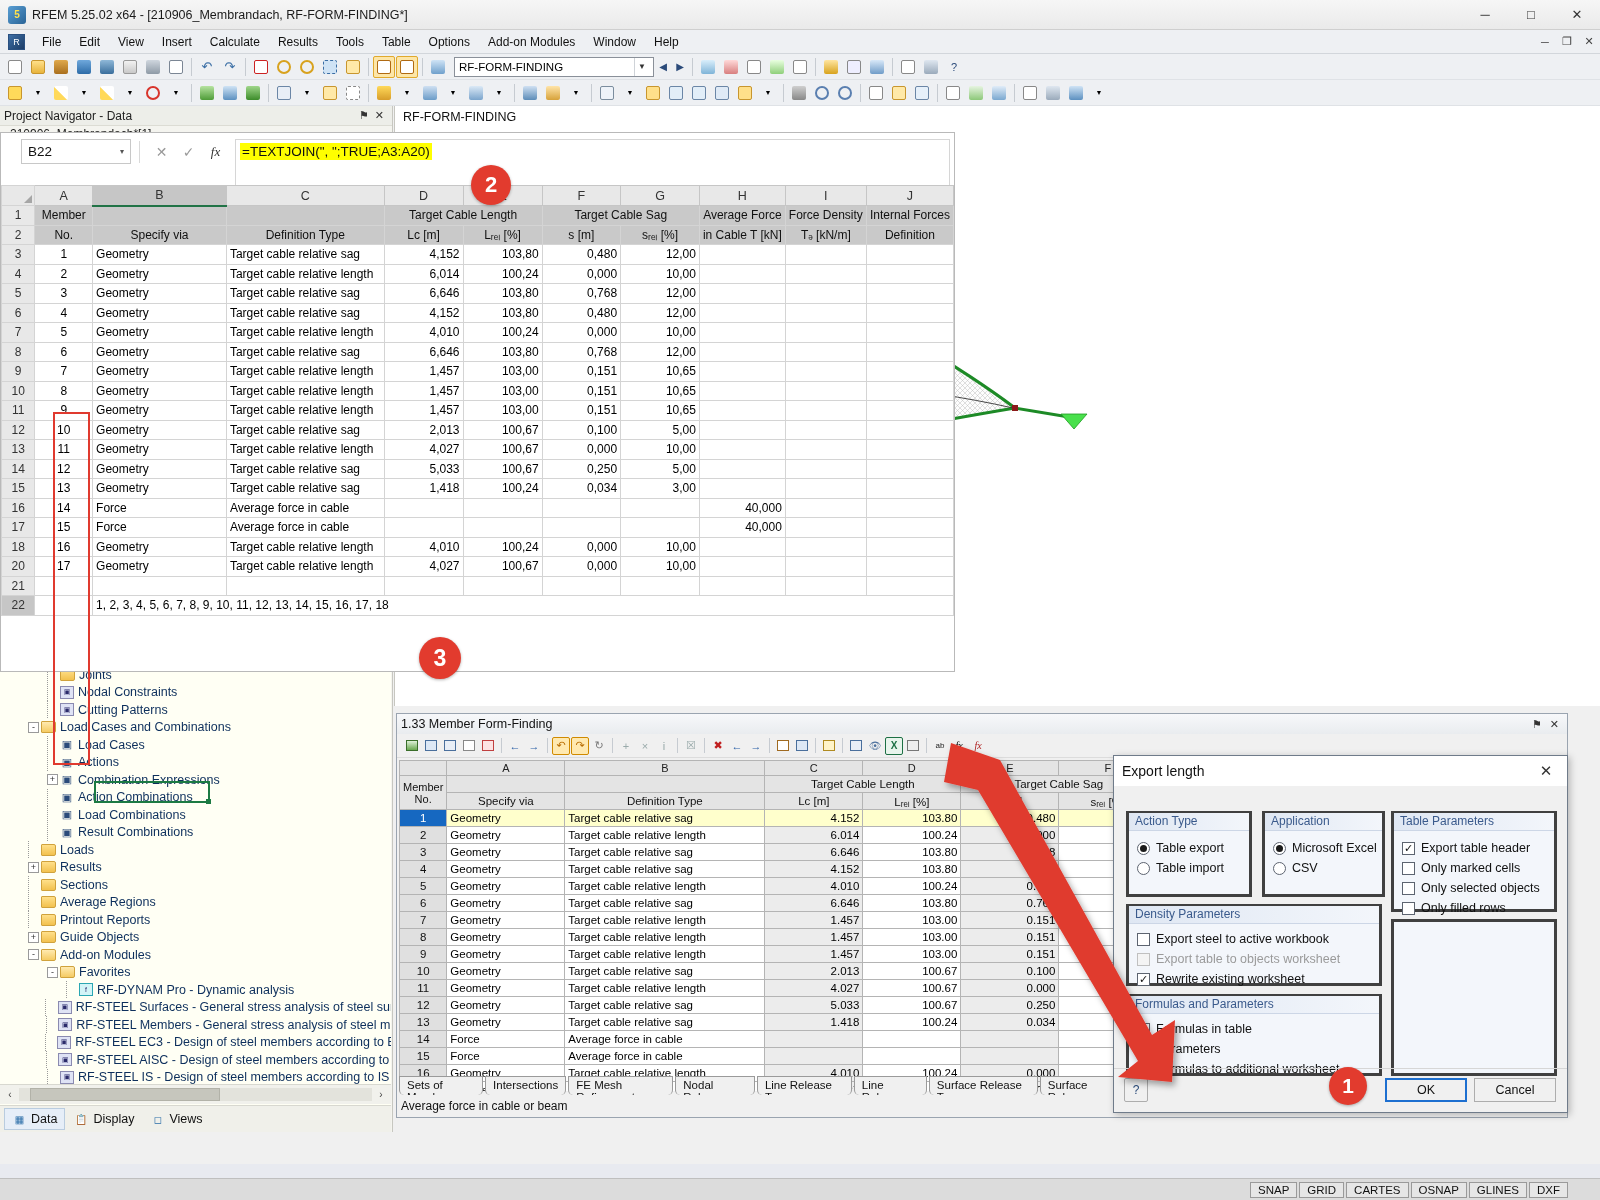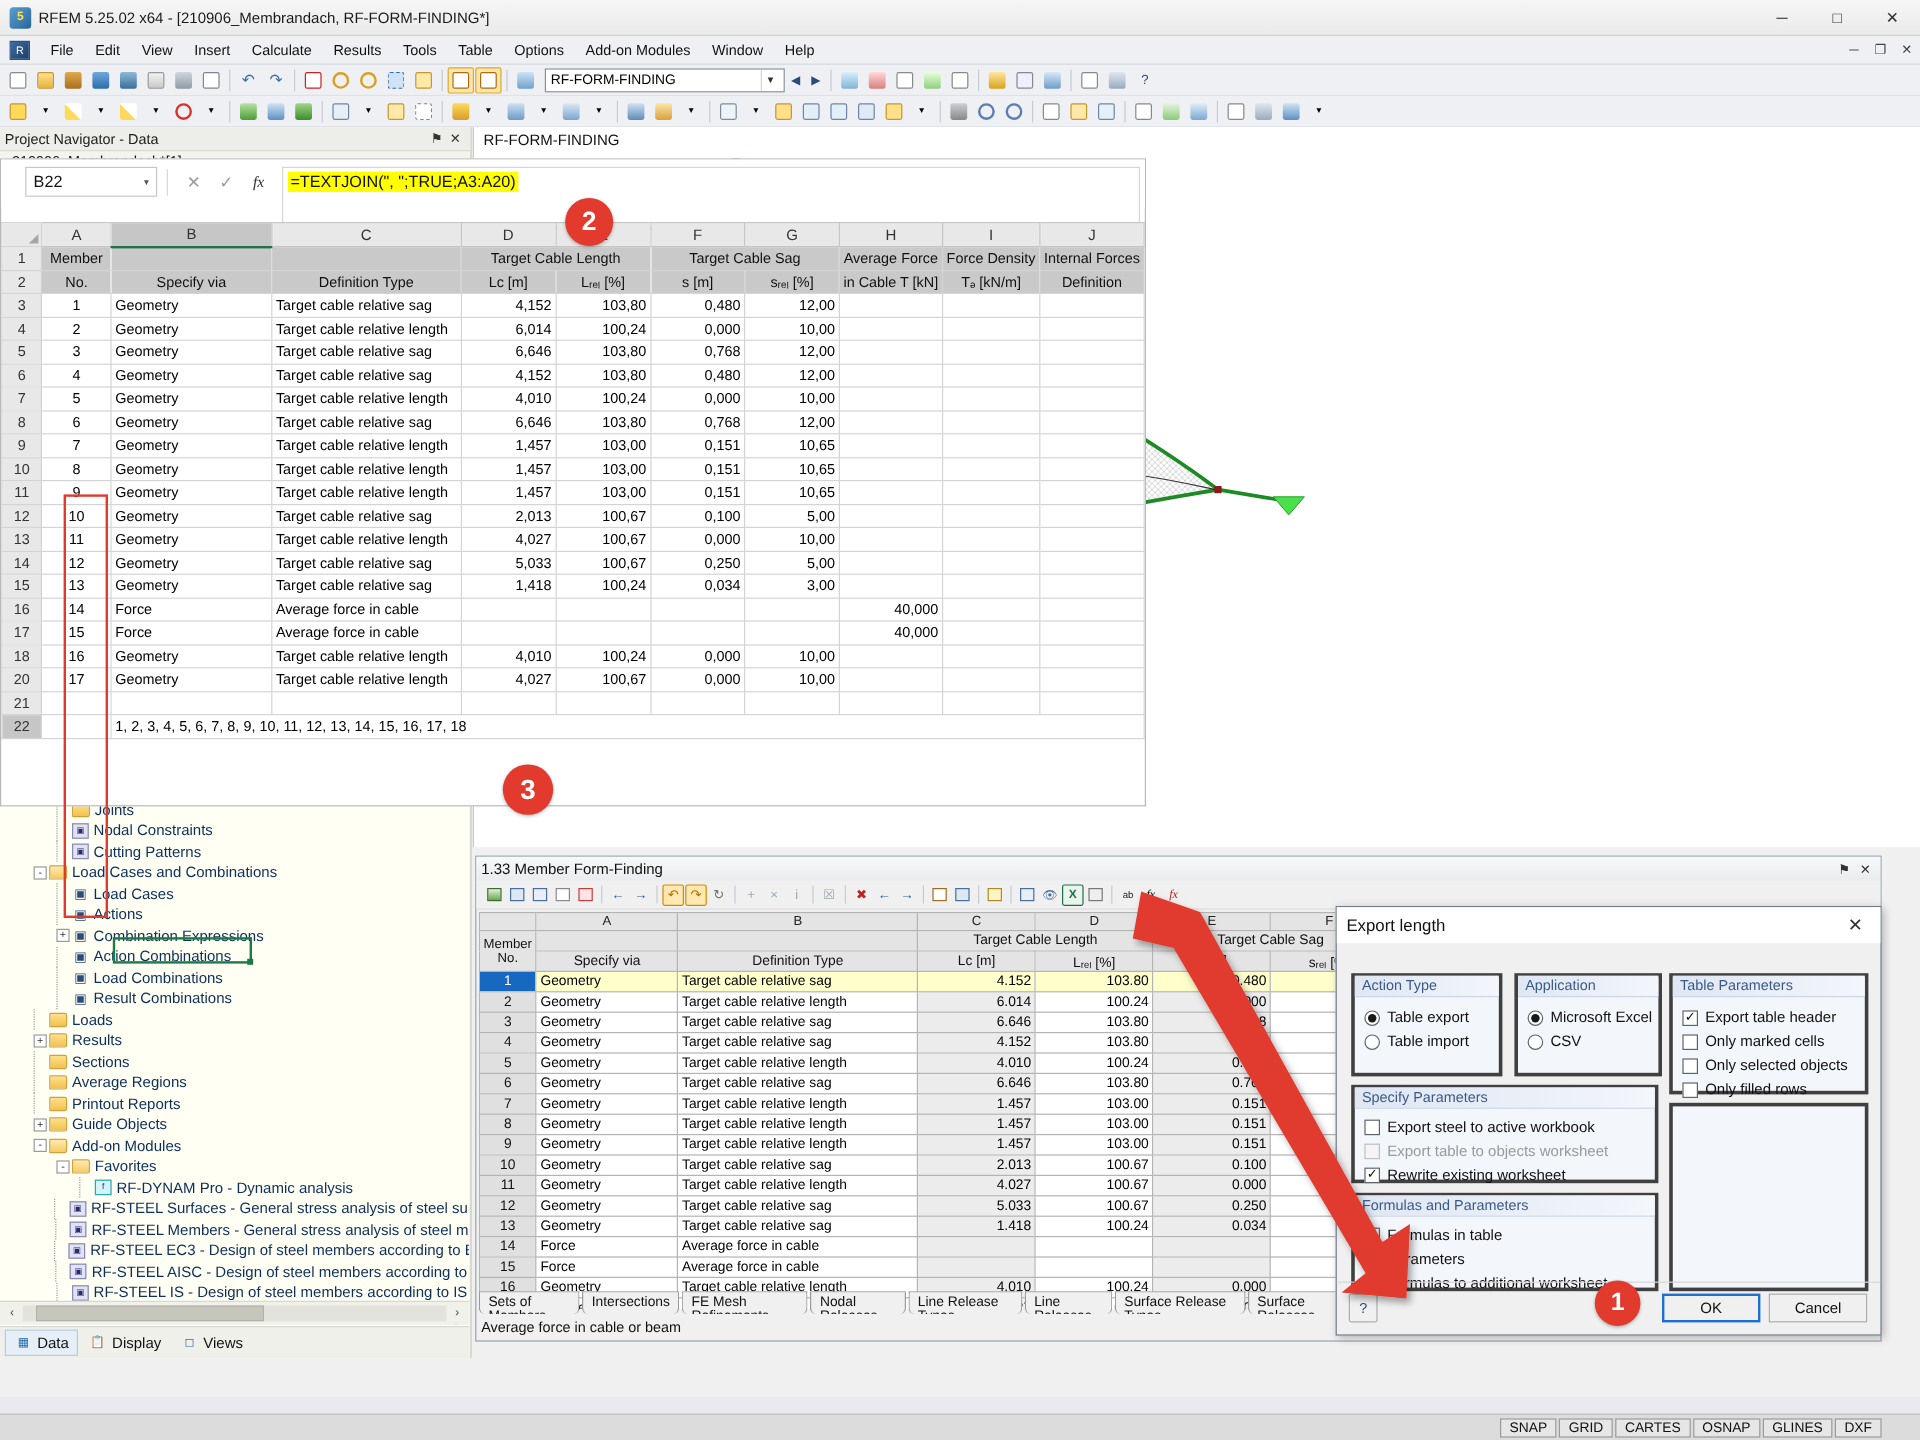--- a/index.html
+++ b/index.html
@@ -1525,21 +1525,21 @@
       <span class="chk"></span>
       <span>Only selected objects</span>
     </div>
     <div class="opt">
       <span class="chk"></span>
       <span>Only filled rows</span>
     </div>
   </div>
 
   <div class="grp" style="left:12px;top:148px;width:256px;height:82px;">
-    <div class="gt">Specify Parameters</div>
+    <div class="gt">Density Parameters</div>
     <div class="opt" style="margin-top:22px;">
       <span class="chk"></span>
       <span>Export steel to active workbook</span>
     </div>
     <div class="opt dis">
       <span class="chk dis"></span>
       <span>Export table to objects worksheet</span>
     </div>
     <div class="opt">
       <span class="chk">✓</span>

